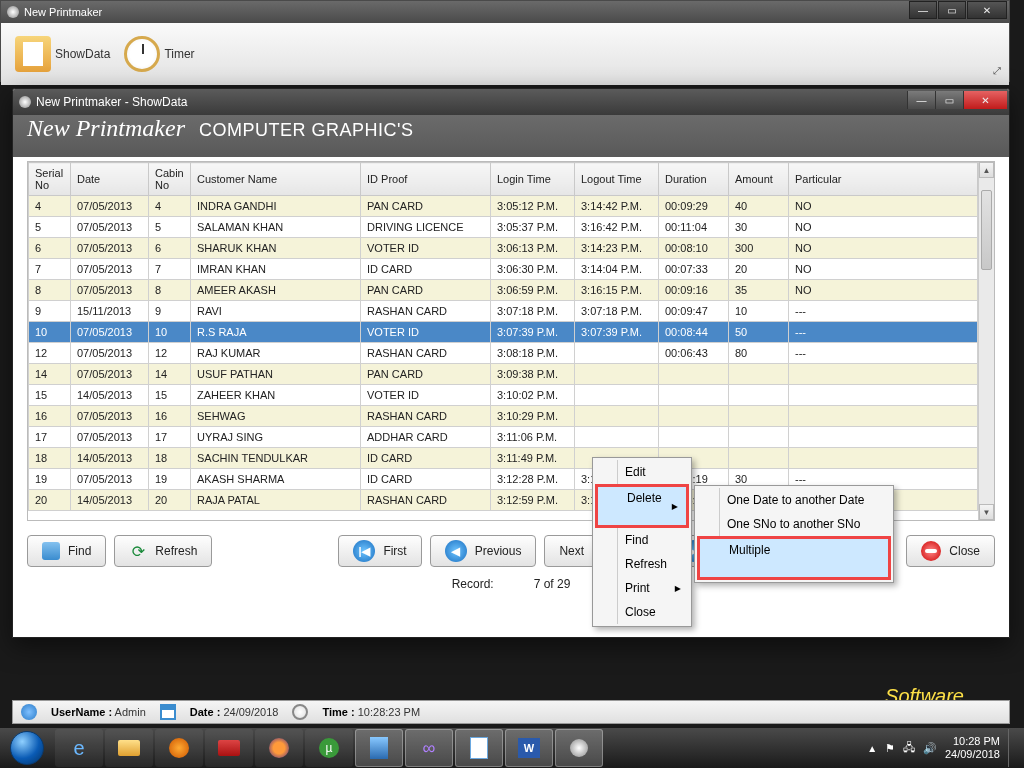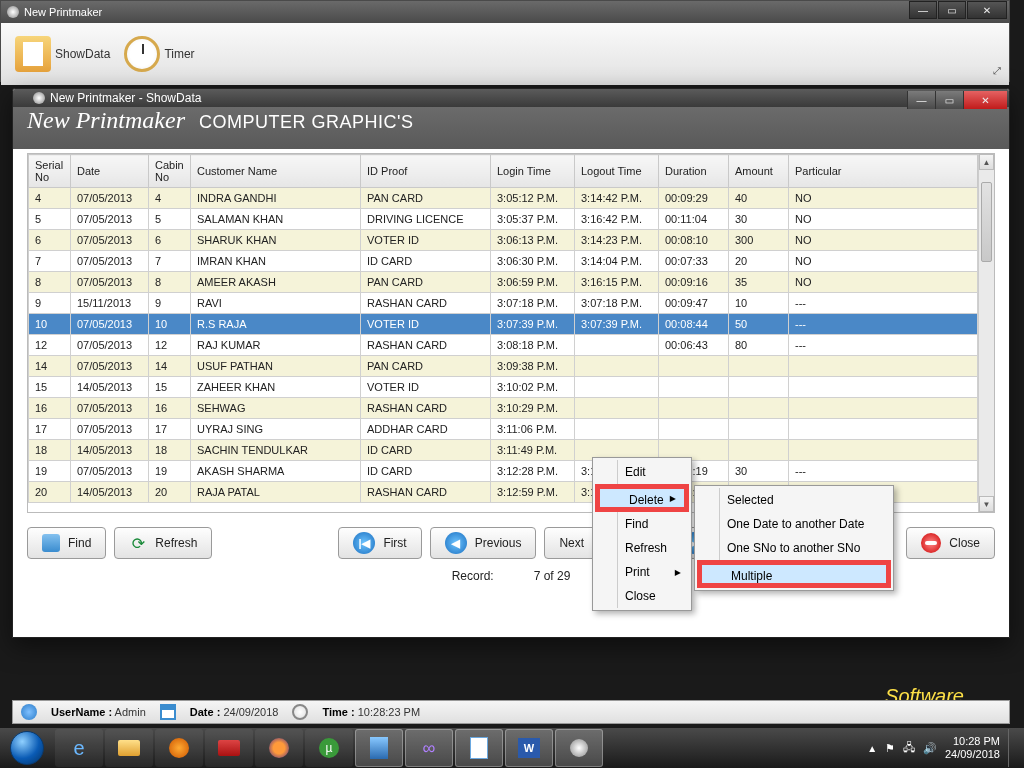--- a/index.html
+++ b/index.html
@@ -16,21 +16,21 @@
 .tool-btn { display: flex; align-items: center; gap: 4px; padding: 4px; font-size: 12px; color: #333; cursor: default; }
 .tool-btn .ic { width: 36px; height: 36px; display: flex; align-items: center; justify-content: center; }
 .ic-clip { background: linear-gradient(#f7d57a,#e6a23c); border-radius: 4px; position: relative; }
 .ic-clip::after { content:""; position:absolute; inset:6px 8px; background:#fff; }
 .ic-clock { border: 3px solid #d6a94d; border-radius: 50%; background: radial-gradient(#fff 55%, #eee); position:relative; }
 .ic-clock::after{content:"";position:absolute;left:50%;top:15%;width:2px;height:35%;background:#333;}
 .arrow-restore { position: absolute; right: 8px; bottom: 4px; font-size: 10px; color: #444; }
 
 
 .inner-window { position: absolute; top: 88px; left: 12px; width: 998px; height: 550px; border: 1px solid #222; background: #fff; box-shadow: 0 8px 24px rgba(0,0,0,.5); border-radius: 3px 3px 0 0; overflow: hidden; }
-.inner-titlebar { height: 18px; background: linear-gradient(#5b5b5b,#3a3a3a); display: flex; align-items: center; padding-left: 20px; color: #fff; font-size: 12px; position: relative; }
+.inner-titlebar { height: 26px; background: linear-gradient(#5b5b5b,#3a3a3a); display: flex; align-items: center; padding-left: 6px; color: #fff; font-size: 12px; position: relative; }
 .inner-titlebar .tico { width: 12px; height: 12px; background: radial-gradient(#fff,#888); border-radius: 50%; margin-right: 5px; }
 .inner-win-btns { position: absolute; right: 2px; top: 2px; display: flex; gap: 0; }
 .iwb { width: 28px; height: 18px; background: linear-gradient(#7b7b7b,#4a4a4a); display: flex; align-items: center; justify-content: center; color: #eee; font-size: 10px; border-left: 1px solid #333; }
 .iwb.close { width: 44px; background: linear-gradient(#e56262,#c11b1b); }
 
 .banner { height: 42px; background: linear-gradient(#6b6b6b,#595959); color: #fff; display: flex; align-items: baseline; padding-left: 14px; gap: 14px; }
 .banner .script { font-family: "Brush Script MT","Segoe Script",cursive; font-size: 24px; font-style: italic; }
 .banner .sub { font-size: 18px; letter-spacing: .5px; font-weight: 300; }
 
 .content { padding: 4px 14px 8px; }
@@ -50,21 +50,21 @@
 .pbtn .pic { width: 18px; height:18px; display:flex; align-items:center; justify-content:center; }
 .pic-find { background: linear-gradient(#84c1ef,#3a8ccf); border-radius:3px; }
 .navcirc { width:22px;height:22px;border-radius:50%;background:radial-gradient(#6ec4ff,#1a6fc0);display:flex;align-items:center;justify-content:center;color:#fff;font-size:11px;font-weight:bold;}
 .pic-close{width:20px;height:20px;border-radius:50%;background:radial-gradient(#ff8a8a,#c00);position:relative;}
 .pic-close::after{content:"";position:absolute;left:4px;right:4px;top:8px;height:4px;background:#fff;border-radius:2px;}
 .record { text-align:center; font-size:12px; margin-top:10px; display:flex; justify-content:center; gap:40px; color:#222;}
 
 
 .ctx { position:absolute; background:#f5f5f5; border:1px solid #999; box-shadow:3px 3px 6px rgba(0,0,0,.3); font-size:12px; padding:2px; z-index:50; }
 .ctx .mi { padding:5px 28px 5px 30px; position:relative; white-space:nowrap; cursor:default; }
-.ctx .mi.hl { background:#cde8ff; border:5px solid #ef4444; padding:4px 27px 0 29px; }
+.ctx .mi.hl { background:#cde8ff; border:3px solid #ef4444; padding:4px 27px 20px 29px; }
 .ctx .mi .arr { position:absolute; right:8px; top:50%; transform:translateY(-50%); font-size:8px; }
 .ctx .bar { position:absolute; left:24px; top:2px; bottom:2px; width:1px; background:#ccc; }
 .ctx1 { top: 457px; left: 592px; width: 100px; }
 .ctx2 { top: 485px; left: 694px; width: 200px; }
 
 
 .statusbar { position:absolute; left:12px; bottom:44px; width:998px; height:24px; background:linear-gradient(#f5f5f5,#e0e0e0); border:1px solid #999; display:flex; align-items:center; font-size:11px; color:#333; padding:0 8px; gap:14px; }
 .statusbar b { color:#000; }
 .st-ic{width:16px;height:16px;border-radius:50%;}
 .st-user{background:radial-gradient(#7fc0ff,#2a7bc8);}
@@ -383,21 +383,20 @@
   <div class="mi">Edit</div>
   <div class="mi hl"><span>Delete</span><span class="arr">▶</span></div>
   <div class="mi">Find</div>
   <div class="mi">Refresh</div>
   <div class="mi"><span>Print</span><span class="arr">▶</span></div>
   <div class="mi">Close</div>
 </div>
 
 <div class="ctx ctx2">
   <div class="bar"></div>
-  <div class="mi">Selected</div>
   <div class="mi">One Date to another Date</div>
   <div class="mi">One SNo to another SNo</div>
   <div class="mi hl">Multiple</div>
 </div>
 
 <div class="softlabel">Software</div>
 
 <div class="statusbar">
   <span class="st-ic st-user"></span>
   <span><b>UserName :</b> <span>Admin</span></span>

